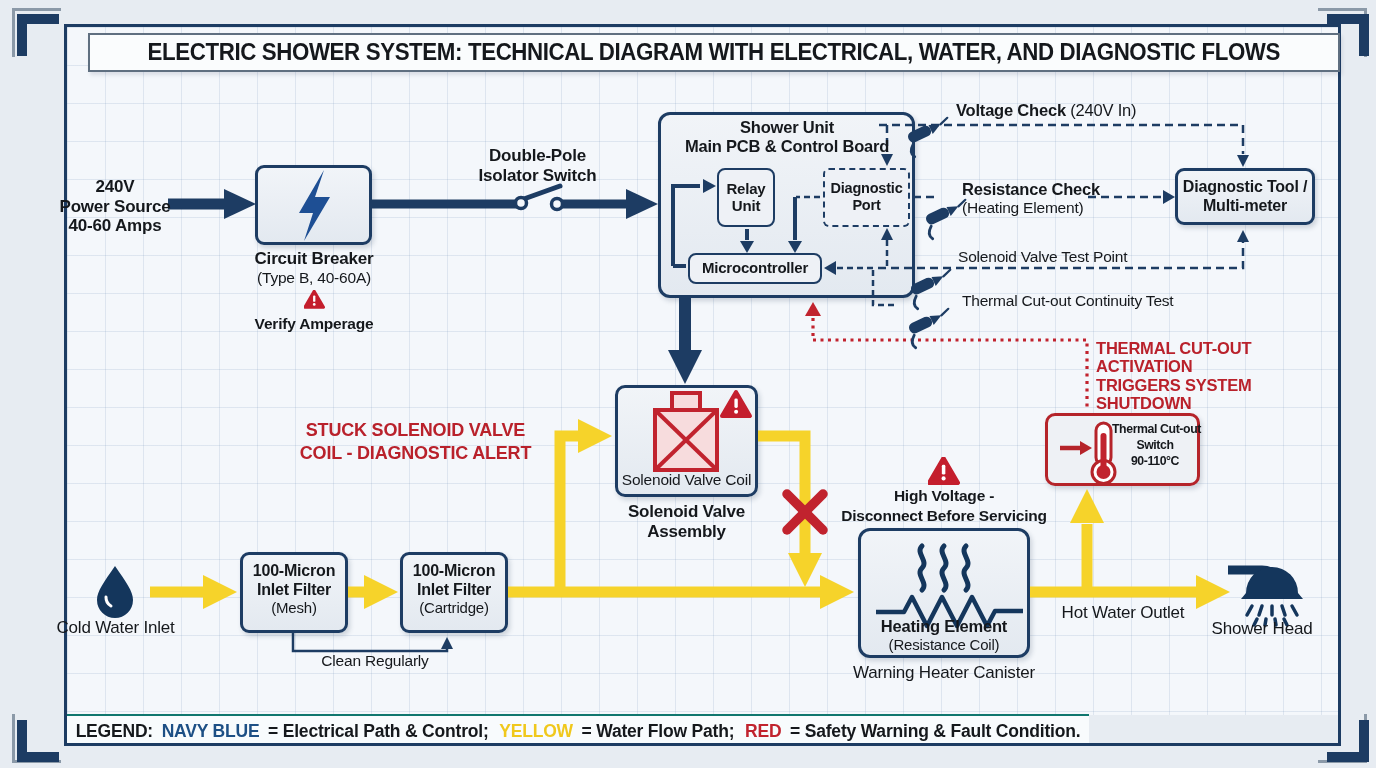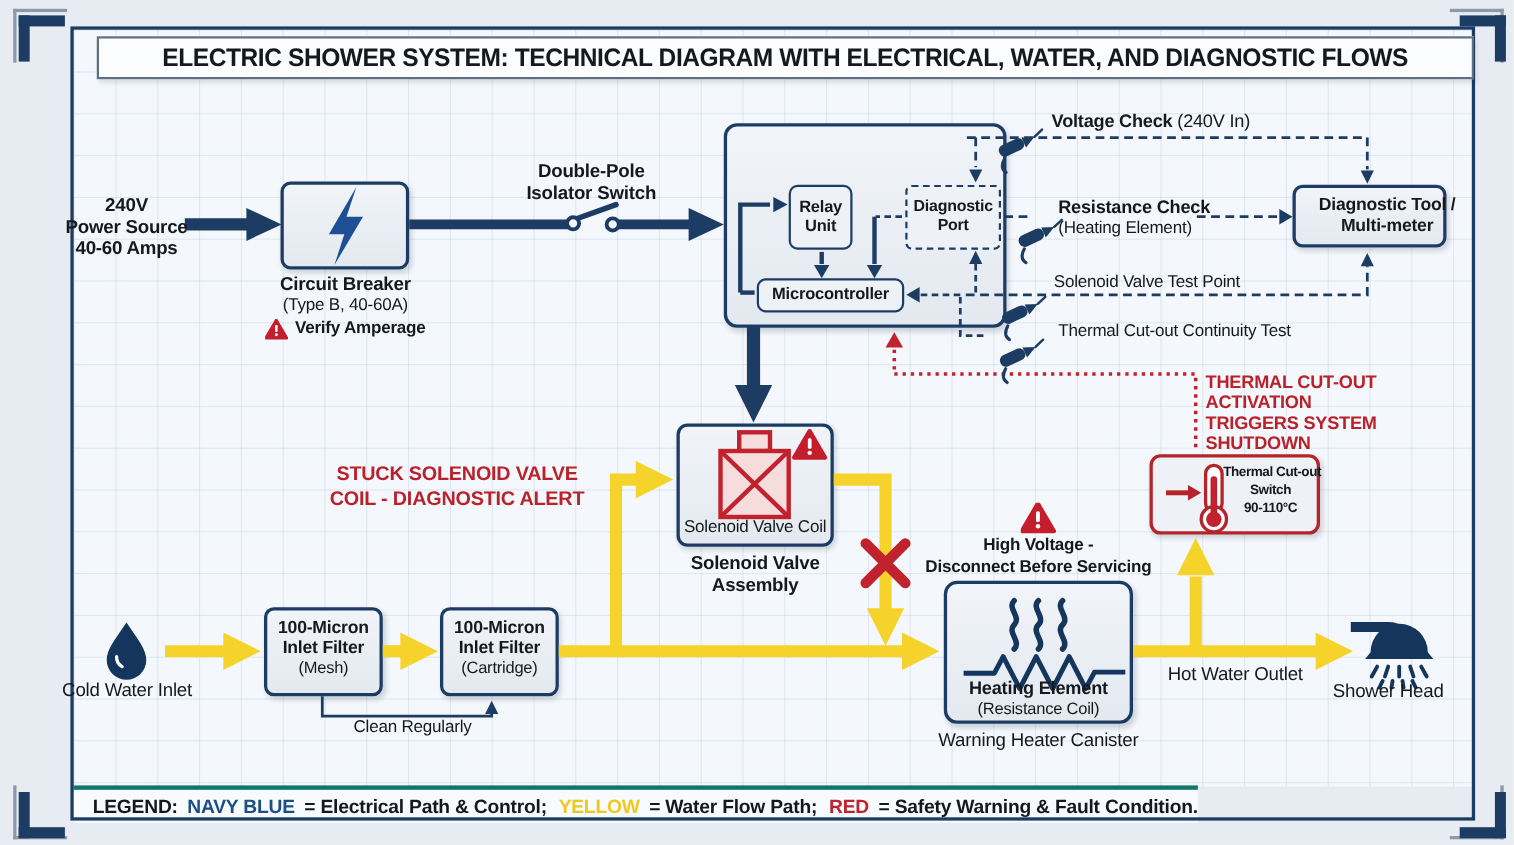--- a/index.html
+++ b/index.html
@@ -8,22 +8,22 @@
   #stage{position:relative;width:1376px;height:768px;}
 
   
   .grid{position:absolute;left:67px;top:27px;width:1274px;height:688px;
         background-color:#f4f7fb;
         background-image:
           linear-gradient(to right, rgba(120,150,185,0.18) 1px, transparent 1px),
           linear-gradient(to bottom, rgba(120,150,185,0.18) 1px, transparent 1px);
         background-size:38px 38px;z-index:1;}
   .legend-strip{position:absolute;left:67px;top:714px;width:1022px;height:30px;
-        background:#f8fbfd;border-top:4px solid #0f766e;z-index:2;
-        display:flex;align-items:center;justify-content:flex-end;}
+        background:#f8fbfd;border-top:2px solid #0f766e;z-index:2;
+        display:flex;align-items:center;justify-content:center;}
   .frame{position:absolute;left:64px;top:24px;width:1277px;height:722px;
         border:3px solid #1d3c63;z-index:3;pointer-events:none;box-sizing:border-box;}
 
   
   .bk{position:absolute;z-index:7;pointer-events:none;}
   .bk-gray{width:46px;height:46px;border-color:#8b99a8;}
   .bk-navy{width:32px;height:32px;border-color:#1d3c63;}
   .tl1{left:12px;top:8px;border-left:3px solid #8b99a8;border-top:3px solid #8b99a8;}
   .tl2{left:17px;top:14px;border-left:10px solid #1d3c63;border-top:10px solid #1d3c63;}
   .tr1{left:1318px;top:8px;border-right:3px solid #8b99a8;border-top:3px solid #8b99a8;}
@@ -255,33 +255,37 @@
 
   <div class="lb" style="left:45px;top:177px;width:140px;">
     <div class="b" style="font-size:17px;">240V</div>
     <div class="b" style="font-size:17px;">Power Source</div>
     <div class="sb" style="font-size:17px;">40-60 Amps</div>
   </div>
 
   <div class="lb" style="left:229px;top:249px;width:170px;">
     <div class="b" style="font-size:17px;">Circuit Breaker</div>
     <div class="n" style="font-size:15.5px;">(Type B, 40-60A)</div>
-    <div class="wrow" style="margin-top:3px;">
+    <div class="wrow" style="margin-top:3px;flex-direction:column;">
       <svg width="21" height="19" viewBox="0 0 31 27">
           <use href="#warn"></use>
         </svg>
       <span class="sb" style="font-size:15.5px;">Verify Amperage</span>
     </div>
   </div>
 
   <div class="lb" style="left:450px;top:146px;width:175px;">
     <div class="b" style="font-size:17px;">Double-Pole</div>
     <div class="b" style="font-size:17px;">Isolator Switch</div>
   </div>
 
+  <div class="lb" style="left:662px;top:118px;width:250px;">
+    <div class="b" style="font-size:16.5px;">Shower Unit</div>
+    <div class="b" style="font-size:16.5px;">Main PCB &amp; Control Board</div>
+  </div>
   <div class="lb" style="left:717px;top:180px;width:58px;">
     <div class="b" style="font-size:15px;">Relay</div>
     <div class="b" style="font-size:15px;">Unit</div>
   </div>
   <div class="lb" style="left:823px;top:180px;width:87px;">
     <div class="b" style="font-size:14.5px;">Diagnostic</div>
     <div class="b" style="font-size:14.5px;">Port</div>
   </div>
   <div class="lb" style="left:688px;top:259px;width:134px;">
     <div class="b nowrap" style="font-size:15px;">Microcontroller</div>
@@ -290,21 +294,21 @@
   <div class="lb left nowrap" style="left:956px;top:101px;">
     <span class="b" style="font-size:16.5px;">Voltage Check</span><span class="n" style="font-size:16.5px;"> (240V In)</span>
   </div>
   <div class="lb left" style="left:962px;top:180px;width:180px;">
     <div class="b" style="font-size:16.5px;">Resistance Check</div>
     <div class="n" style="font-size:15.5px;">(Heating Element)</div>
   </div>
   <div class="lb left nowrap sb" style="left:958px;top:248px;font-size:15.5px;">Solenoid Valve Test Point</div>
   <div class="lb left nowrap sb" style="left:962px;top:292px;font-size:15.5px;">Thermal Cut-out Continuity Test</div>
 
-  <div class="lb" style="left:1175px;top:178px;width:140px;margin-left:16px;">
+  <div class="lb" style="left:1175px;top:178px;width:140px;">
     <div class="b" style="font-size:16px;">Diagnostic Tool /</div>
     <div class="b" style="font-size:16px;">Multi-meter</div>
   </div>
 
   <div class="lb left redtx" style="left:1096px;top:339px;width:248px;line-height:1.12;">
     <div class="b" style="font-size:16.5px;">THERMAL CUT-OUT ACTIVATION</div>
     <div class="b" style="font-size:16.5px;">TRIGGERS SYSTEM SHUTDOWN</div>
   </div>
 
   <div class="lb" style="left:1112px;top:421px;width:86px;line-height:1.32;letter-spacing:-0.4px;">

